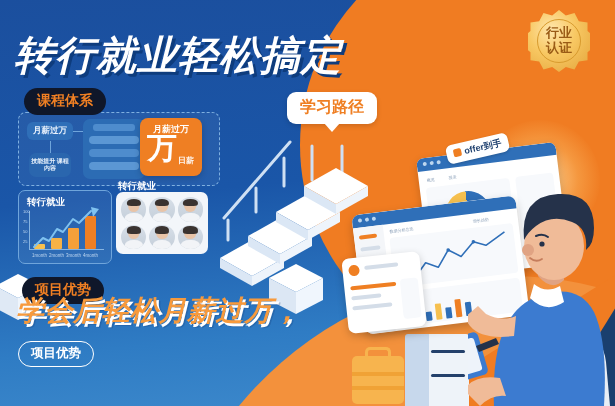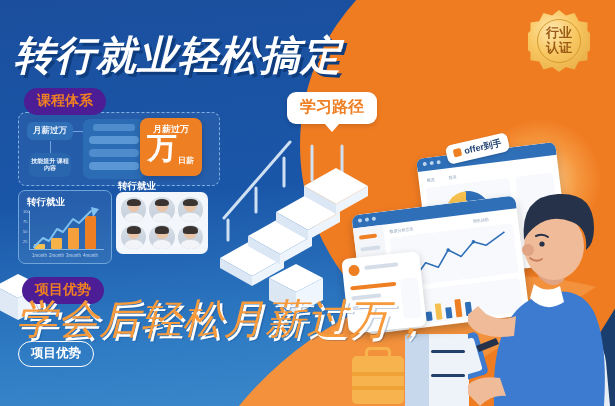--- a/index.html
+++ b/index.html
@@ -95,21 +95,21 @@
     color:#ffffff;
     letter-spacing:1px;
     font-style:italic;
     text-shadow:3px 3px 0 #0e3c7d;
     white-space:nowrap;
   }
 
   
   .pill{
     display:inline-block;
-    background:#4c1d95;
+    background:#0f172a;
     color:#ef7f23;
     font-weight:bold;
     border-radius:999px;
     padding:4px 13px 5px;
     font-size:14px;
     white-space:nowrap;
   }
   .pill-outline{
     display:inline-block;
     border:1.7px solid #fff;
@@ -343,21 +343,21 @@
     position:absolute;left:50%;top:-9px;transform:translateX(-50%);
     width:20px;height:11px;border:3px solid #f7b44e;border-bottom:none;border-radius:5px 5px 0 0;
   }
   .cube{
     position:absolute;z-index:22;
   }
 
   
   .slogan{
     position:absolute;left:16px;z-index:37;
-    font-size:41px;font-weight:normal;font-style:italic;
+    font-size:28px;font-weight:bold;font-style:italic;
     color:#f79a3c;
     text-shadow:2.5px 2.5px 0 #ffffff, 4px 4px 0 rgba(20,60,120,.25);
     white-space:nowrap;letter-spacing:.5px;
   }
   .slogan-1{top:292px;}
   .slogan-2{top:336px;left:82px;}
 </style>
 </head>
 <body>
 

